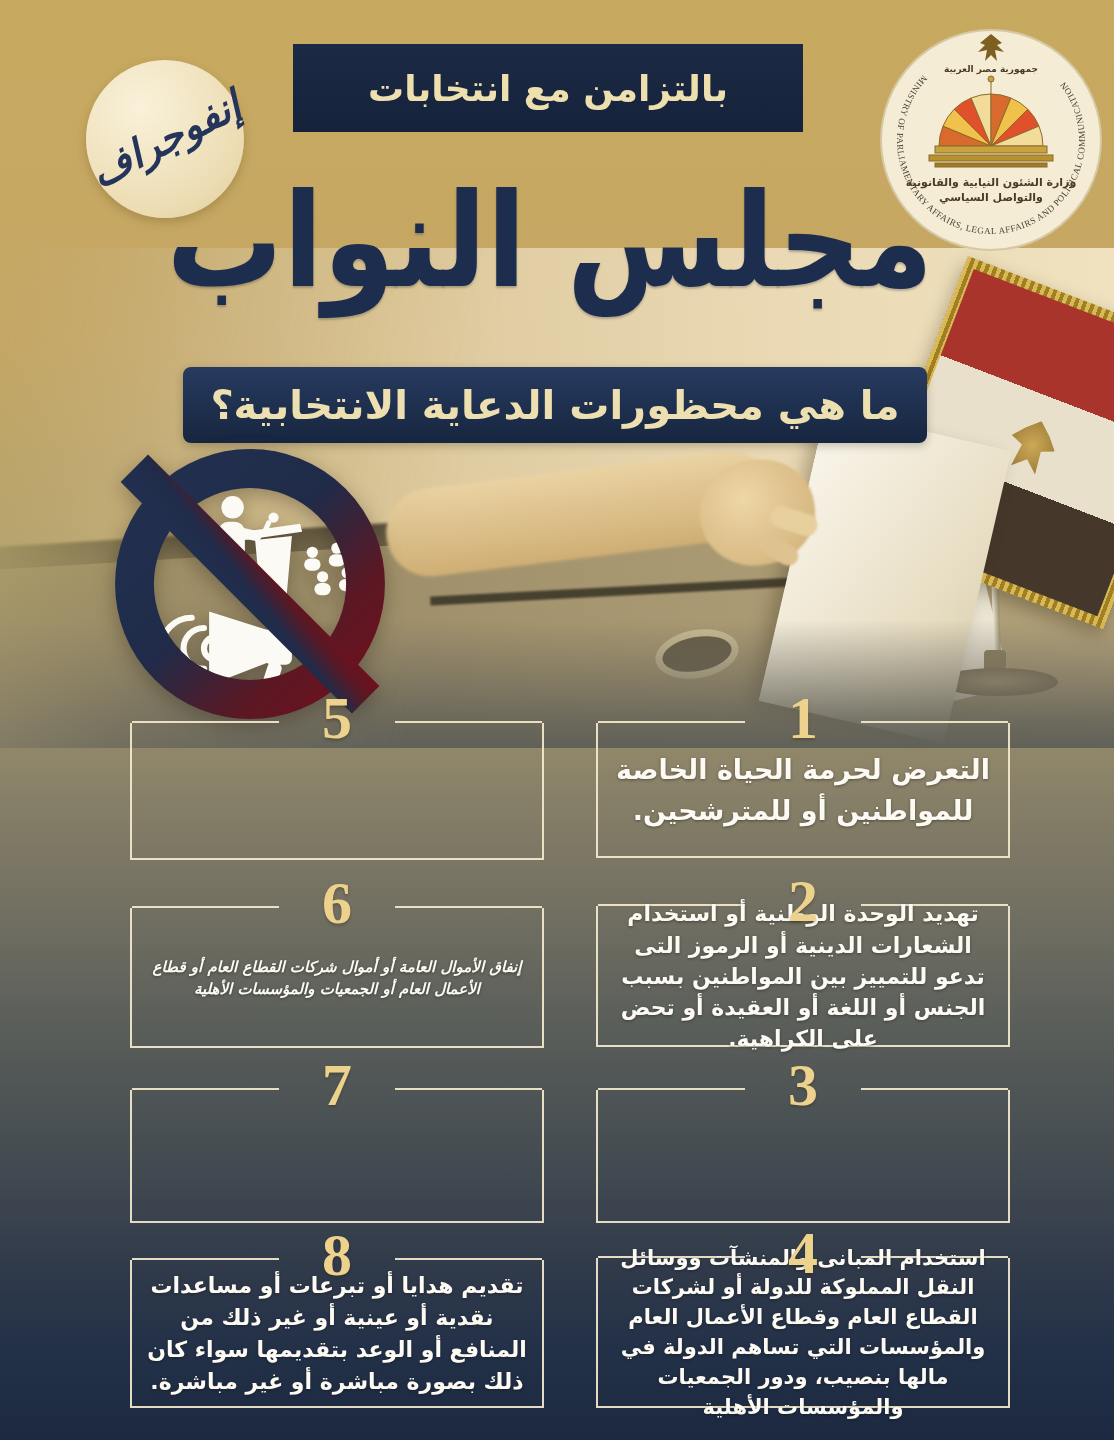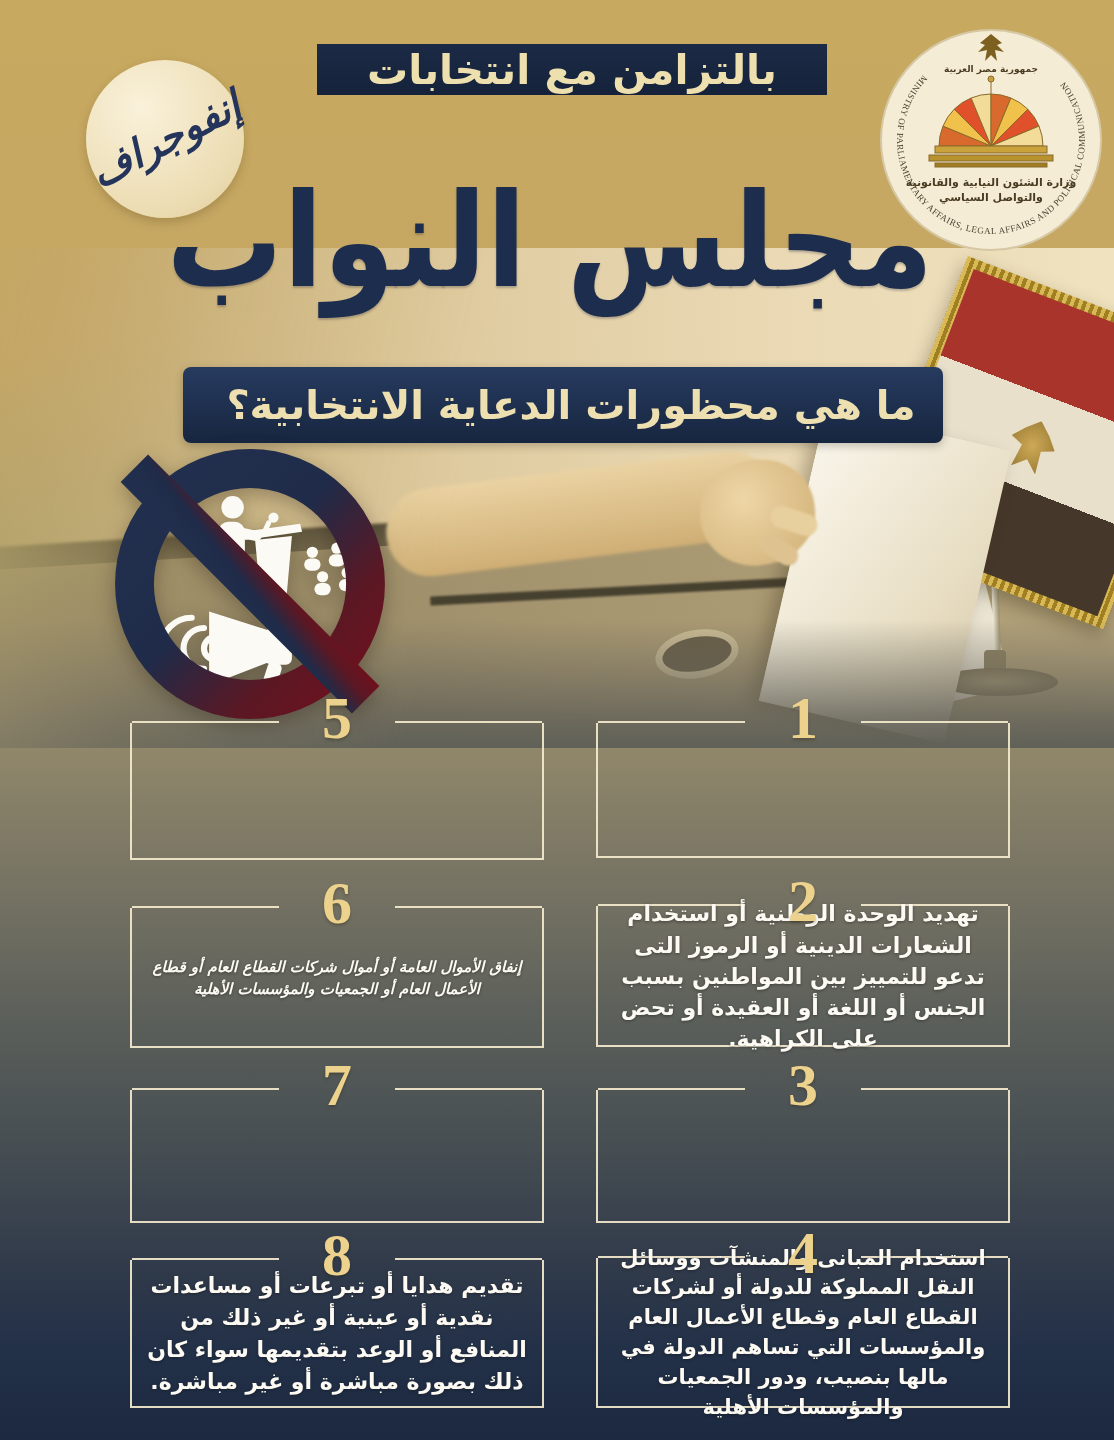--- a/index.html
+++ b/index.html
@@ -4,38 +4,37 @@
 <style>
   html,body{margin:0;padding:0;}
   #page{
     position:relative;width:1114px;height:1440px;overflow:hidden;
     font-family:"DejaVu Sans",sans-serif;
     background:linear-gradient(180deg,#c7a95f 0%,#c5a765 24%,#b4a36b 38%,#93896b 51%,
       #757263 62%,#5b5f5a 71%,#454d52 80%,#303a4a 88%,#223048 94%,#1c2940 100%);
   }
   
   .banner-top{
-    position:absolute;left:293px;top:44px;width:510px;height:51px;z-index:4;
+    position:absolute;left:293px;top:44px;width:510px;height:88px;z-index:4;
     background:linear-gradient(180deg,#1c2a46,#15223a);
     display:flex;align-items:center;justify-content:center;
-    color:#eedfae;font-weight:bold;font-size:41px;direction:rtl;margin-left:24px;
+    color:#eedfae;font-weight:bold;font-size:36px;direction:rtl;
   }
   .main-title{
     position:absolute;left:160px;top:106px;width:780px;height:268px;z-index:3;
     display:flex;align-items:center;justify-content:center;direction:rtl;
     color:#1d2d4e;font-weight:bold;font-size:116px;letter-spacing:-2px;
     transform:scaleY(1.12);text-shadow:0 2px 2px rgba(20,25,45,.25);
   }
   .q-banner{
     position:absolute;left:183px;top:367px;width:744px;height:76px;z-index:4;
     background:linear-gradient(180deg,#273b60,#17263f);border-radius:8px;
     display:flex;align-items:center;justify-content:center;direction:rtl;
     color:#eddfb0;font-weight:bold;font-size:40px;
     box-shadow:0 3px 8px rgba(30,30,20,.25);
-    padding-left:16px;
   }
   .badge{
     position:absolute;left:86px;top:60px;width:158px;height:158px;border-radius:50%;z-index:4;
     background:radial-gradient(circle at 35% 30%,#f9f1da,#ecdcb2 70%,#dcc995);
     box-shadow:0 4px 10px rgba(80,60,20,.25);
     display:flex;align-items:center;justify-content:center;
   }
   .badge span{
     display:block;transform:rotate(-27deg);color:#24345a;font-weight:bold;
     font-size:40px;font-style:italic;
@@ -219,20 +218,21 @@
         <path d="M101 187 A10 10 0 0 0 101 209"></path>
       </g>
     </g>
     <circle cx="135" cy="135" r="113" fill="none" stroke="url(#banG)" stroke-width="38"></circle>
     <rect x="116" y="-25" width="38" height="320" fill="url(#banG)" transform="rotate(-45 135 135)"></rect>
   </svg>
 
   <div class="pbox b1">
     <div class="frame"></div>
     <div class="num">1</div>
+    <div class="txt">التعرض لحرمة الحياة الخاصة للمواطنين أو للمترشحين.</div>
   </div>
   <div class="pbox b2">
     <div class="frame"></div>
     <div class="num">2</div>
     <div class="txt">تهديد الوحدة الوطنية أو استخدام الشعارات الدينية أو الرموز التى تدعو للتمييز بين المواطنين بسبب الجنس أو اللغة أو العقيدة أو تحض على الكراهية.</div>
   </div>
   <div class="pbox b3">
     <div class="frame"></div>
     <div class="num">3</div>
   </div>

